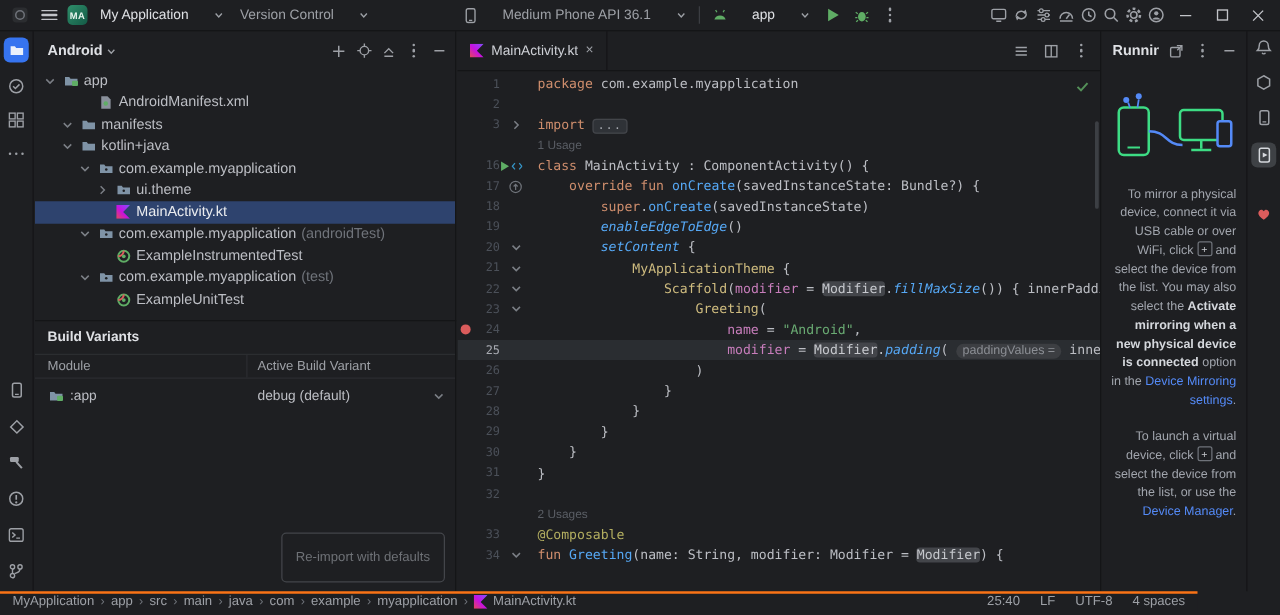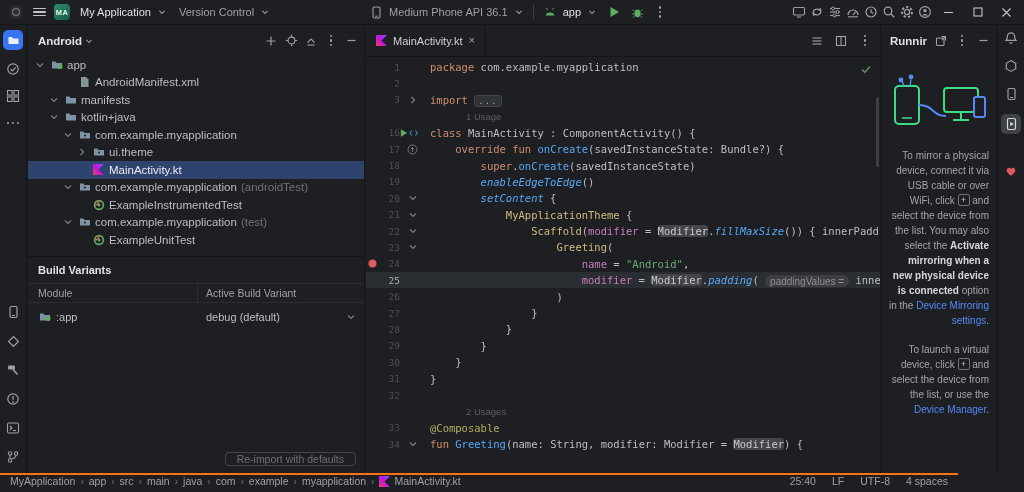--- a/index.html
+++ b/index.html
@@ -8,21 +8,21 @@
 .ic{width:16px;height:16px;display:inline-flex;align-items:center;justify-content:center;flex:none}
 .ic14{width:14px;height:14px;display:inline-flex;align-items:center;justify-content:center;flex:none}
 
 #titlebar{position:absolute;left:0;top:0;width:1024px;height:25px;border-bottom:1px solid #141517;display:flex;align-items:center;font-size:11px;background:#1E1F22}
 .tb-left{display:flex;align-items:center;gap:7px;padding-left:8px}
 .tb-center{position:absolute;left:368px;top:0;height:24px;display:flex;align-items:center;gap:7px}
 .tb-right{position:absolute;right:0;top:0;height:24px;display:flex;align-items:center;gap:2px;padding-right:4px}
 .burger{width:13px;display:flex;flex-direction:column;gap:2.4px}
 .burger i{display:block;height:1.4px;background:#C2C4C9;border-radius:1px}
 .badge-ma{width:16px;height:16px;border-radius:4px;background:linear-gradient(135deg,#2F8F6B,#145A46);color:#E6F3EC;font-size:7.5px;font-weight:bold;display:flex;align-items:center;justify-content:center;letter-spacing:.3px}
-.tb-item{display:flex;align-items:center;gap:7px;color:#DFE1E5;padding:2px 3px;border-radius:4px}
+.tb-item{display:flex;align-items:center;gap:20px;color:#DFE1E5;padding:2px 3px;border-radius:4px}
 .tb-item.dim{color:#9DA0A6}
 .vsep{width:1px;height:14px;background:#3B3D42}
 .vdots{display:flex;flex-direction:column;gap:2.2px;align-items:center;width:14px}
 .vdots i{width:2.4px;height:2.4px;border-radius:50%;background:#9DA0A6}
 .hdots{display:flex;gap:2.4px;align-items:center;justify-content:center}
 .hdots i{width:2.6px;height:2.6px;border-radius:50%;background:#9DA0A6}
 .winbtn{width:27px;height:24px;display:flex;align-items:center;justify-content:center}
 
 #left-stripe{position:absolute;left:0;top:25px;bottom:19px;width:27px;border-right:1px solid #141517;display:flex;flex-direction:column;align-items:center;padding:5px 0 8px;gap:11px}
 #right-stripe{position:absolute;right:0;top:25px;bottom:19px;width:27px;border-left:1px solid #141517;display:flex;flex-direction:column;align-items:center;padding:5px 0 8px;gap:12px}
@@ -46,36 +46,36 @@
 .tree-suffix{color:#6F737A}
 
 #variants-panel{position:absolute;left:28px;top:256px;width:337px;height:217px;border-top:1px solid #141517;overflow:hidden}
 .bv-header{height:26px;display:flex;align-items:center;padding:0 10px;font-size:11px;font-weight:bold;color:#DFE1E5}
 .bv-table-head{height:20px;display:flex;align-items:center;border-top:1px solid #2B2D30;border-bottom:1px solid #2B2D30;font-size:10.5px;color:#9DA0A6}
 .bv-col1{width:170px;padding-left:10px;border-right:1px solid #2B2D30;height:100%;display:flex;align-items:center;gap:5px}
 .bv-col2{flex:1;padding-left:8px;height:100%;display:flex;align-items:center;gap:5px}
 .bv-row{height:27px;display:flex;align-items:center;font-size:11px;color:#BCBEC4}
 .bv-row .bv-col1,.bv-row .bv-col2{border-right:none}
 .bv-combo{flex:1;display:flex;align-items:center;justify-content:space-between;padding-right:8px}
-.bv-reimport{position:absolute;right:8px;bottom:7px;border:1px solid #43454A;border-radius:4px;padding:0 11px;font-size:10.5px;color:#6E7176;background:transparent}
+.bv-reimport{position:absolute;right:8px;bottom:7px;border:1px solid #43454A;border-radius:4px;padding:13px 11px;font-size:10.5px;color:#6E7176;background:transparent}
 
 #editor{position:absolute;left:366px;top:25px;width:515px;height:448px;border-right:1px solid #141517}
 .tabbar{height:32px;border-bottom:1px solid #141517;display:flex;align-items:center}
 .tab{height:100%;display:flex;align-items:center;gap:6px;padding:0 10px;border-right:1px solid #141517;font-size:11px;color:#CED0D6}
 .tab-close{color:#9DA0A6;font-size:11px;line-height:1}
 .tabbar-right{margin-left:auto;display:flex;align-items:center;gap:10px;padding-right:8px}
 #code-area{position:absolute;left:0;top:32px;right:0;bottom:0;overflow:hidden;padding-top:2px}
 .code-row{height:16.4px;display:flex;align-items:center}
 .code-row.current{background:#2A2D31}
 .ln-bp{width:12px;display:flex;align-items:center;justify-content:center;flex:none}
 .ln-num{width:22px;text-align:right;font-family:"DejaVu Sans Mono",monospace;font-size:9.5px;color:#4B5059;flex:none}
 .code-row.current .ln-num{color:#A8ABB2}
 .ln-ic{width:20px;display:flex;align-items:center;justify-content:flex-end;gap:1px;padding-right:2px;flex:none}
 .code-text{white-space:pre;font-family:"DejaVu Sans Mono",monospace;font-size:10.5px;padding-left:10px}
-.usage-text{margin-left:100px;font-size:9.5px;color:#5A5E65}
+.usage-text{margin-left:64px;font-size:9.5px;color:#5A5E65}
 .tk-kw{color:#CF8E6D}
 .tk-d{color:#BCBEC4}
 .tk-fn{color:#56A8F5}
 .tk-ext{color:#56A8F5;font-style:italic}
 .tk-comp{color:#CEBB7F}
 .tk-named{color:#C77DBB}
 .tk-str{color:#6AAB73}
 .tk-ann{color:#B3AE60}
 .tk-hl{color:#C6C8CD;background:#43454A;border-radius:3px}
 .tk-fold{background:#2F3237;border:1px solid #43454A;color:#A8ABB2;border-radius:3px;padding:0 3px;font-size:9px;letter-spacing:1px}

